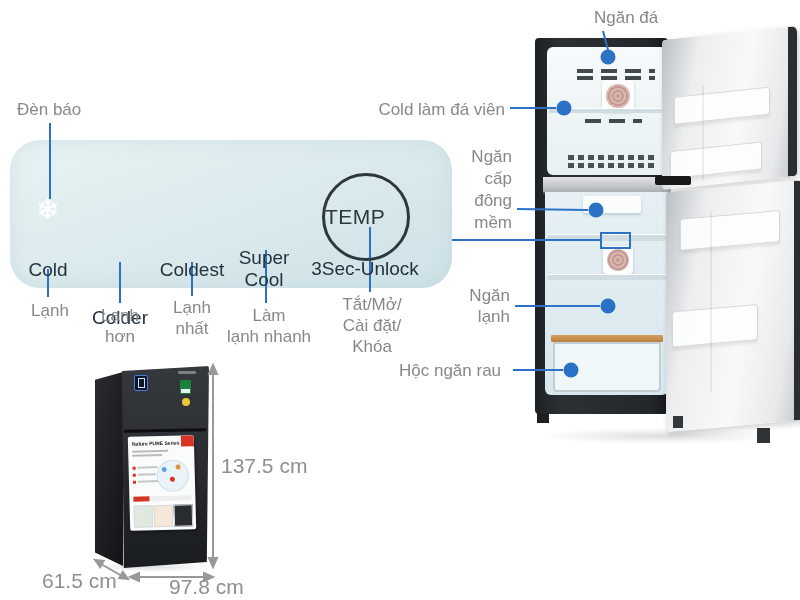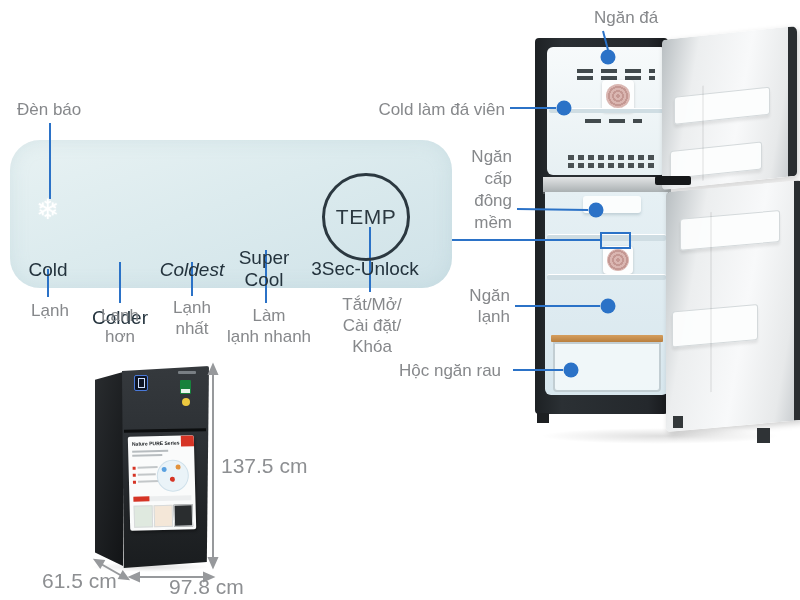--- a/index.html
+++ b/index.html
@@ -13,21 +13,21 @@
   .caption{position:absolute;color:#86888b;font-size:17px;line-height:21px;
            transform:translateX(-50%);text-align:center;white-space:pre-line;z-index:6;}
   .dim-label{position:absolute;color:#8d8f92;font-size:21px;z-index:6;}
   
   #panel{position:absolute;left:10px;top:140px;width:442px;height:148px;border-radius:30px;
          background:linear-gradient(160deg,#e8f2f3 0%,#dcebee 45%,#cfe2e8 100%);
          box-shadow:inset 0 0 18px rgba(160,190,200,.25);z-index:1;}
   #snowflake{position:absolute;left:36px;top:193px;font-size:28px;color:rgba(255,255,255,.95);
              font-family:"DejaVu Sans",sans-serif;z-index:6;text-shadow:0 0 2px rgba(255,255,255,.6);}
   #temp-circle{position:absolute;left:322px;top:173px;width:82px;height:82px;border:3px solid #2b3840;
-               border-radius:50%;z-index:6;display:flex;align-items:center;justify-content:center;}
+               border-radius:50%;z-index:6;display:flex;align-items:center;justify-content:flex-start;}
   #temp-circle span{font-size:21px;color:#2b3840;font-weight:500;letter-spacing:.5px;}
   
   #fridge-photo{position:absolute;left:525px;top:20px;width:275px;height:440px;z-index:1;}
   #fridge-photo .cabinet{position:absolute;left:10px;top:18px;width:133px;height:376px;
         background:linear-gradient(90deg,#1d2124,#2b3034 20%,#24282c 85%,#17191c);border-radius:4px;}
   .interior{position:absolute;overflow:hidden;}
   #freezer-int{left:22px;top:27px;width:120px;height:128px;border-radius:6px;
         background:linear-gradient(180deg,#f7fafb,#e7f0f3);}
   #fridge-int{left:20px;top:172px;width:123px;height:203px;border-radius:0 0 6px 6px;
         background:linear-gradient(180deg,#e6f0f4,#d8e7ee);}
@@ -90,21 +90,21 @@
 <body>
 
 <div id="panel"></div>
 <span id="snowflake">❄</span>
 <div id="temp-circle">
   <span>TEMP</span>
 </div>
 
 <div class="panel-mode" style="left:48px;top:259px;">Cold</div>
 <div class="panel-mode" style="left:120px;top:259px;margin-top:48px;">Colder</div>
-<div class="panel-mode" style="left:192px;top:259px;font-style:italic;">Coldest</div>
+<div class="panel-mode" style="left:192px;top:259px;">Coldest</div>
 <div class="panel-mode" style="left:264px;top:247px;">Super
 Cool</div>
 <div class="panel-mode" style="left:365px;top:258px;">3Sec-Unlock</div>
 
 <div class="callout" style="left:17px;top:99px;">Đèn báo</div>
 
 <div class="caption" style="left:50px;top:300px;">Lạnh</div>
 <div class="caption" style="left:120px;top:305px;">Lạnh
 hơn</div>
 <div class="caption" style="left:192px;top:297px;">Lạnh

